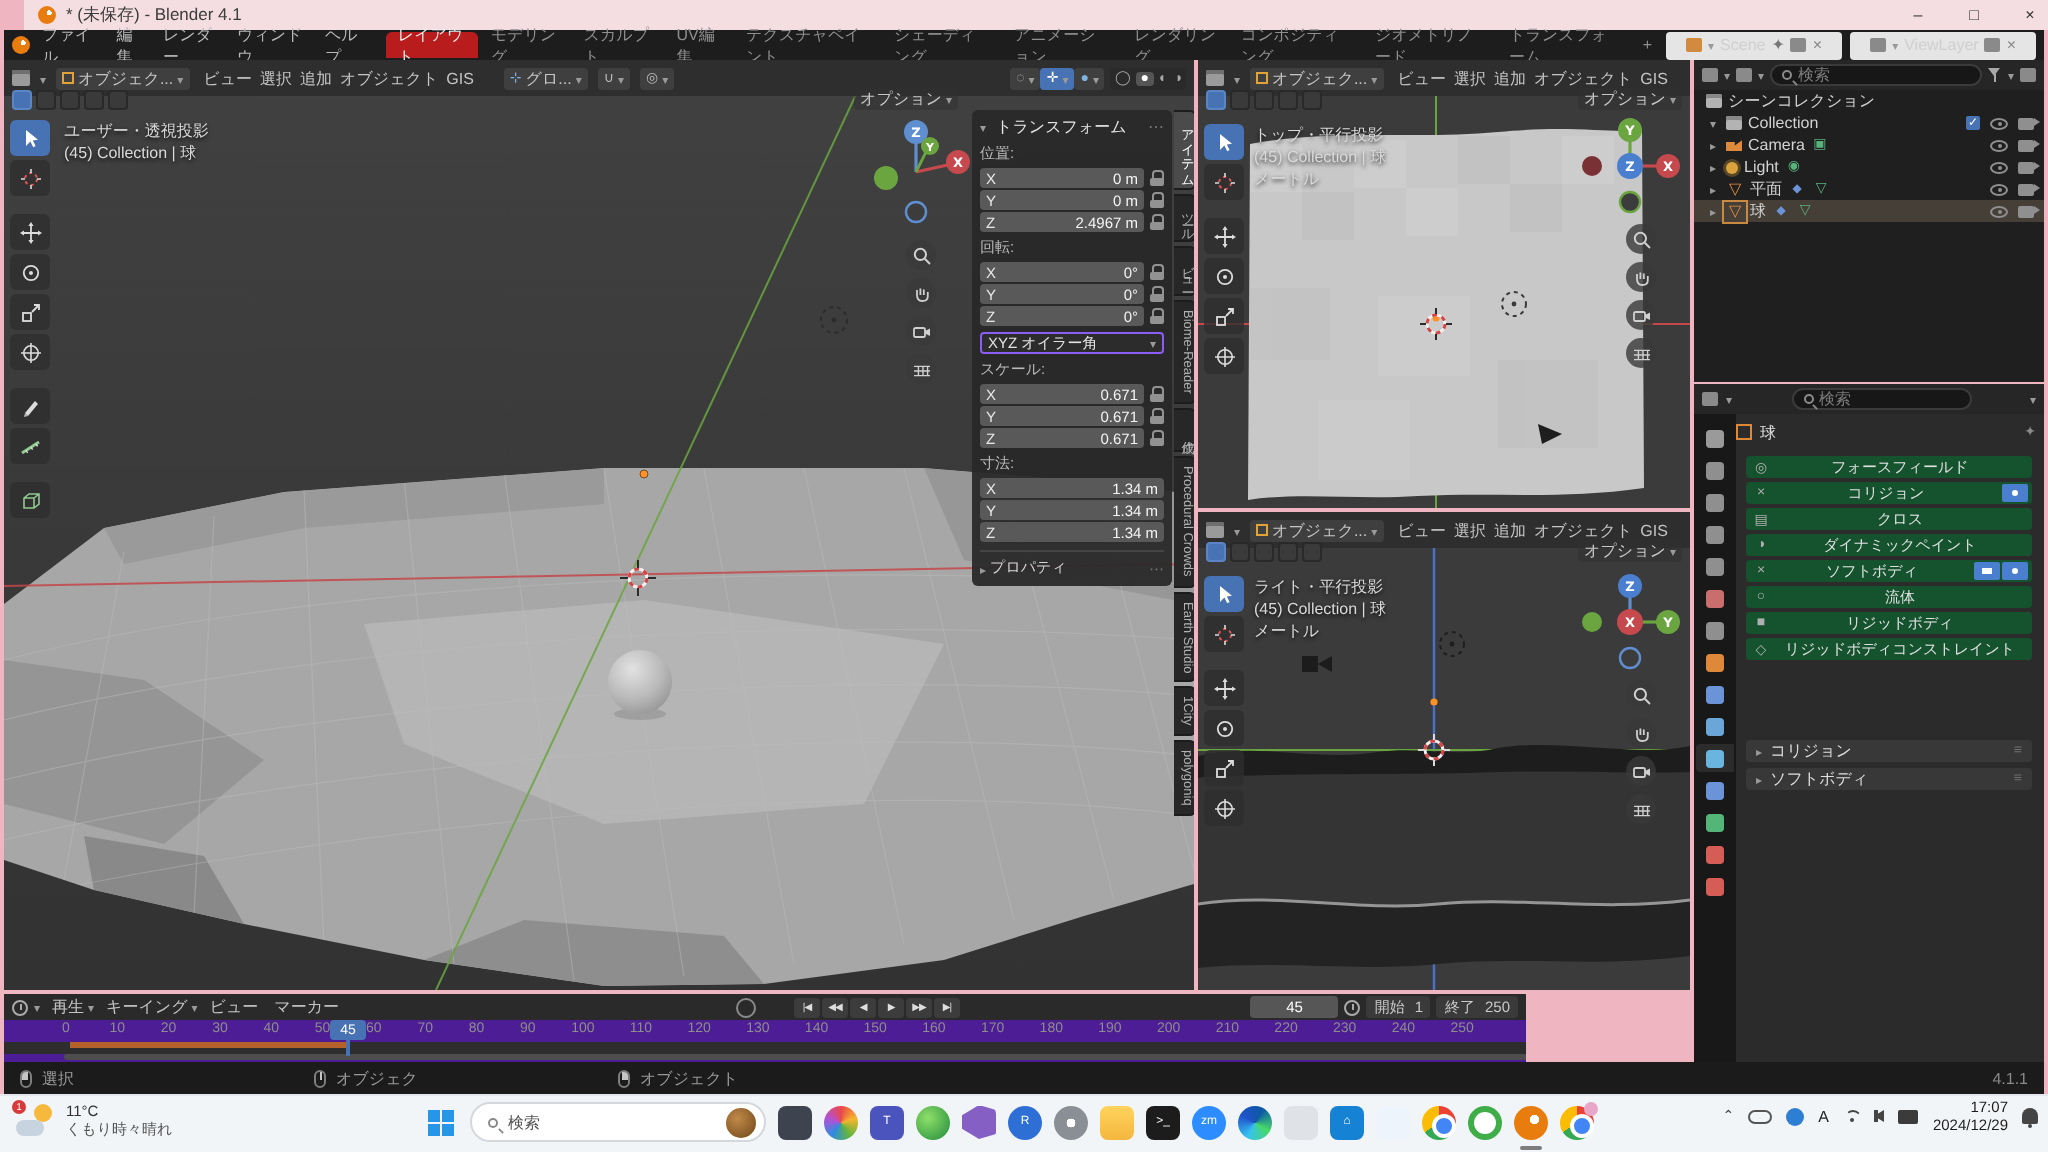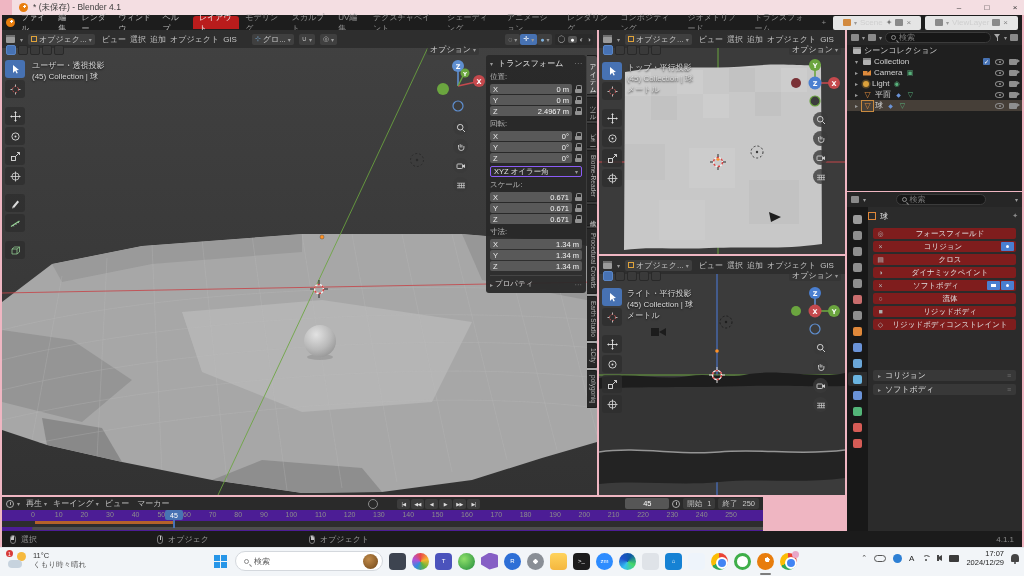--- a/index.html
+++ b/index.html
@@ -111,21 +111,21 @@
   .props{position:absolute;left:847px;top:192px;width:175px;height:339px;background:#2b2b2b;font-size:8px;color:#cfcfcf;overflow:hidden}
   .pr-head{height:15px;display:flex;align-items:center;gap:4px;padding:0 4px;background:#262626}
   .pr-tabs{position:absolute;left:0;top:15px;bottom:0;width:21px;background:#181818;display:flex;flex-direction:column;
     gap:2px;padding-top:5px;align-items:center}
   .pr-tab{width:19px;height:14px;display:flex;align-items:center;justify-content:center;border-radius:2px 0 0 2px}
   .pr-tab.active{background:#2b2b2b}
   .pr-ticon{width:9px;height:9px;border-radius:2px}
   .pr-crumb{position:absolute;left:21px;top:18px;right:4px;height:12px;display:flex;align-items:center;gap:4px;color:#e0e0e0}
   .pin{margin-left:auto;color:#8a8a8a;font-size:7px}
   .pbtns{position:absolute;left:26px;top:36px;right:6px;display:flex;flex-direction:column;gap:2px}
-  .pbtn{height:11px;background:#7f1d1d;border-radius:2px;display:flex;align-items:center;font-size:7.5px;color:#e0e0e0;padding:0 2px}
+  .pbtn{height:11px;background:#14532d;border-radius:2px;display:flex;align-items:center;font-size:7.5px;color:#e0e0e0;padding:0 2px}
   .pbtn .pic{width:11px;color:#b0b0b0;font-size:7px;text-align:center;flex:none}
   .pbtn .plabel{flex:1;text-align:center}
   .tg{display:none;width:13px;height:9px;border-radius:1px;margin-left:1px;position:relative;flex:none}
   .tg-eye,.tg-screen,.tg-cam{display:block;background:#4a7fd0}
   .tg::after{content:"";position:absolute;left:4.5px;top:3px;width:3px;height:3px;background:#fff;border-radius:50%}
   .tg-screen::after{border-radius:0;width:5px;left:4px}
   .ppanels{position:absolute;left:26px;top:178px;right:6px;display:flex;flex-direction:column;gap:3px}
   .ppanel{height:11px;background:#383838;border-radius:2px;display:flex;align-items:center;gap:2px;padding:0 5px;color:#dedede}
   .ppanel::after{content:"≡";margin-left:auto;color:#6f6f6f;font-size:7px}
 

